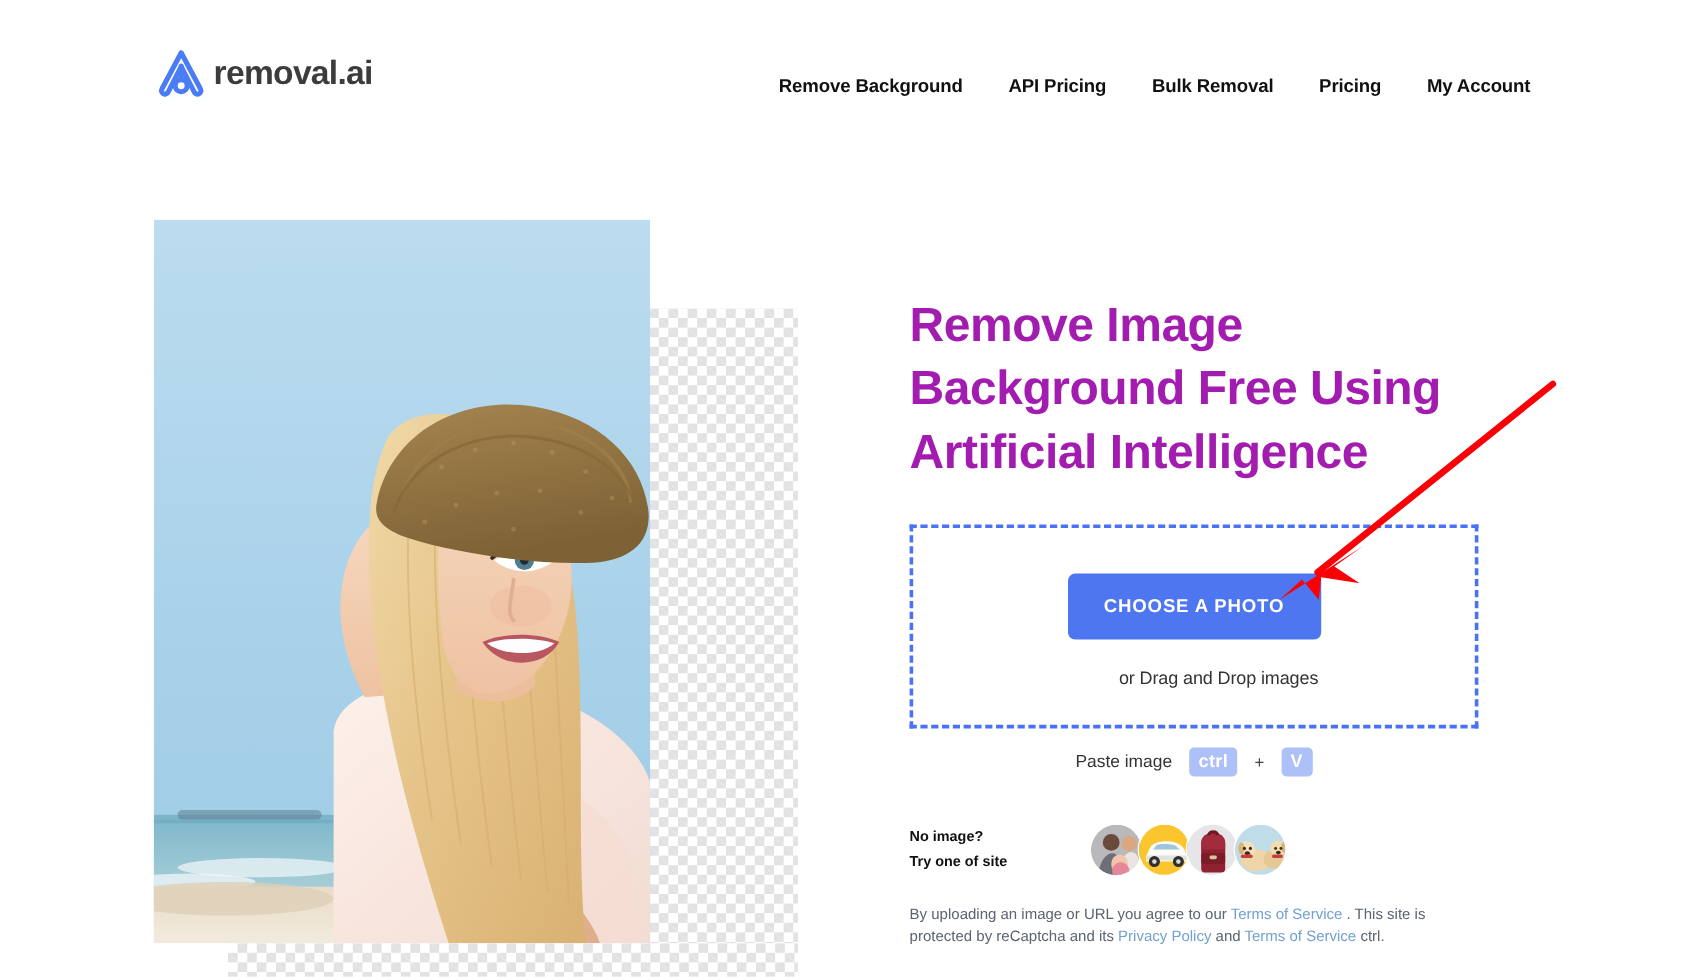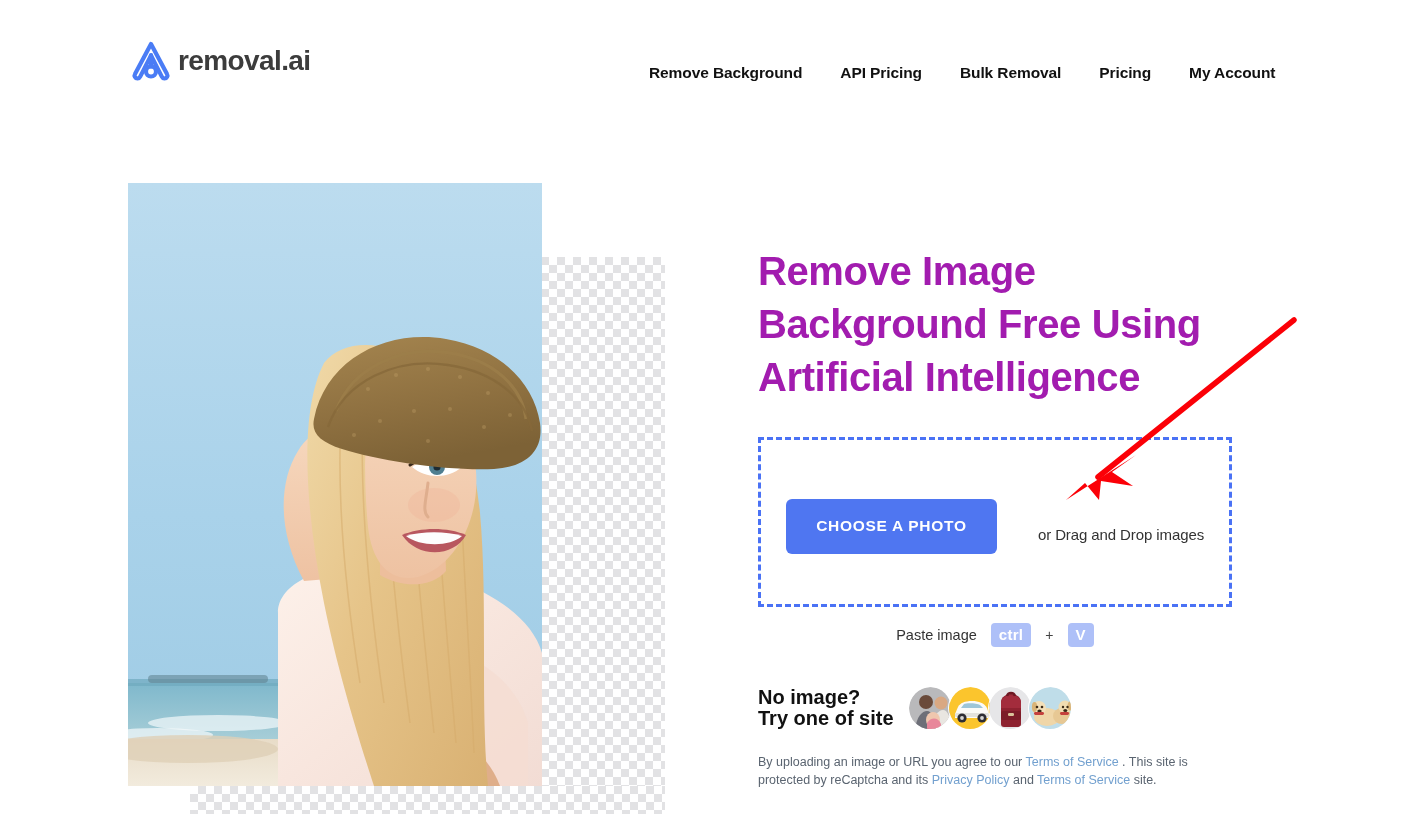--- a/index.html
+++ b/index.html
@@ -55,21 +55,21 @@
   .headline {
     position: absolute; top: 245px; left: 0; width: 492px;
     font-size: 40px; font-weight: 800; line-height: 53px;
     color: #a21caf; letter-spacing: -0.4px;
   }
 
   .dropzone {
     position: absolute; top: 437px; left: 0;
     width: 474px; height: 170px;
     border: 3px dashed #4a72f5;
-    display: flex; 
+    display: flex; flex-direction: column;
     align-items: center; justify-content: center;
   }
   .choose-btn {
     width: 211px; height: 55px;
     background: #4f76f1; color: #ffffff;
     border: none; border-radius: 6px;
     font-family: "Liberation Sans", sans-serif;
     font-size: 15.5px; font-weight: 700; letter-spacing: 0.7px;
     cursor: pointer; margin-top: 8px;
   }
@@ -88,21 +88,21 @@
     padding: 3px 8px 4px; border-radius: 4px; min-width: 26px; text-align: center;
     letter-spacing: 0.3px;
   }
   .plus { color: #444; font-size: 14px; }
 
   .samples-row {
     position: absolute; top: 686px; left: 0;
     display: flex; align-items: center;
   }
   .samples-label {
-    font-size: 20px; font-weight: 700; color: #111; line-height: 21px;
+    font-size: 12px; font-weight: 700; color: #111; line-height: 21px;
     width: 140px;
   }
   .thumbs { display: flex; align-items: center; margin-left: 10px; }
   .thumb {
     width: 44px; height: 44px; border-radius: 50%;
     overflow: hidden; margin-right: -4px; cursor: pointer;
     border: 1px solid #fff; position: relative;
   }
   .thumb svg { display: block; width: 44px; height: 44px; }
 
@@ -334,21 +334,21 @@
             <ellipse cx="36.3" cy="23.5" rx="2" ry="1.5" fill="#3b2a18"></ellipse>
             <rect x="5" y="25" width="10" height="3" rx="1.4" fill="#c4403c"></rect>
             <rect x="31" y="25" width="9" height="3" rx="1.4" fill="#c4403c"></rect>
           </svg>
         </div>
 
       </div>
     </div>
 
     <div class="legal">
-      <span>By uploading an image or URL you agree to our </span><a>Terms of Service</a><span> . This site is protected by reCaptcha and its </span><a>Privacy Policy</a><span> and </span><a>Terms of Service</a><span> site.</span>
+      <span>By uploading an image or URL you agree to our </span><a>Terms of Service</a><span> . This site is protected by reCaptcha and its </span><a>Privacy Policy</a><span> and </span><a>Terms of Service</a><span> ctrl.</span>
     </div>
   </div>
 
   <svg class="annot" viewBox="0 0 1418 814">
     <g>
       <path d="M1294 320 L1098 477" stroke="#fb0007" stroke-width="5.5" stroke-linecap="round" fill="none"></path>
       <path d="M1066 500 L1136 455 L1112 472 L1133 486 L1101 481 L1099 500 L1085 483 Z" fill="#fb0007"></path>
     </g>
   </svg>
 

